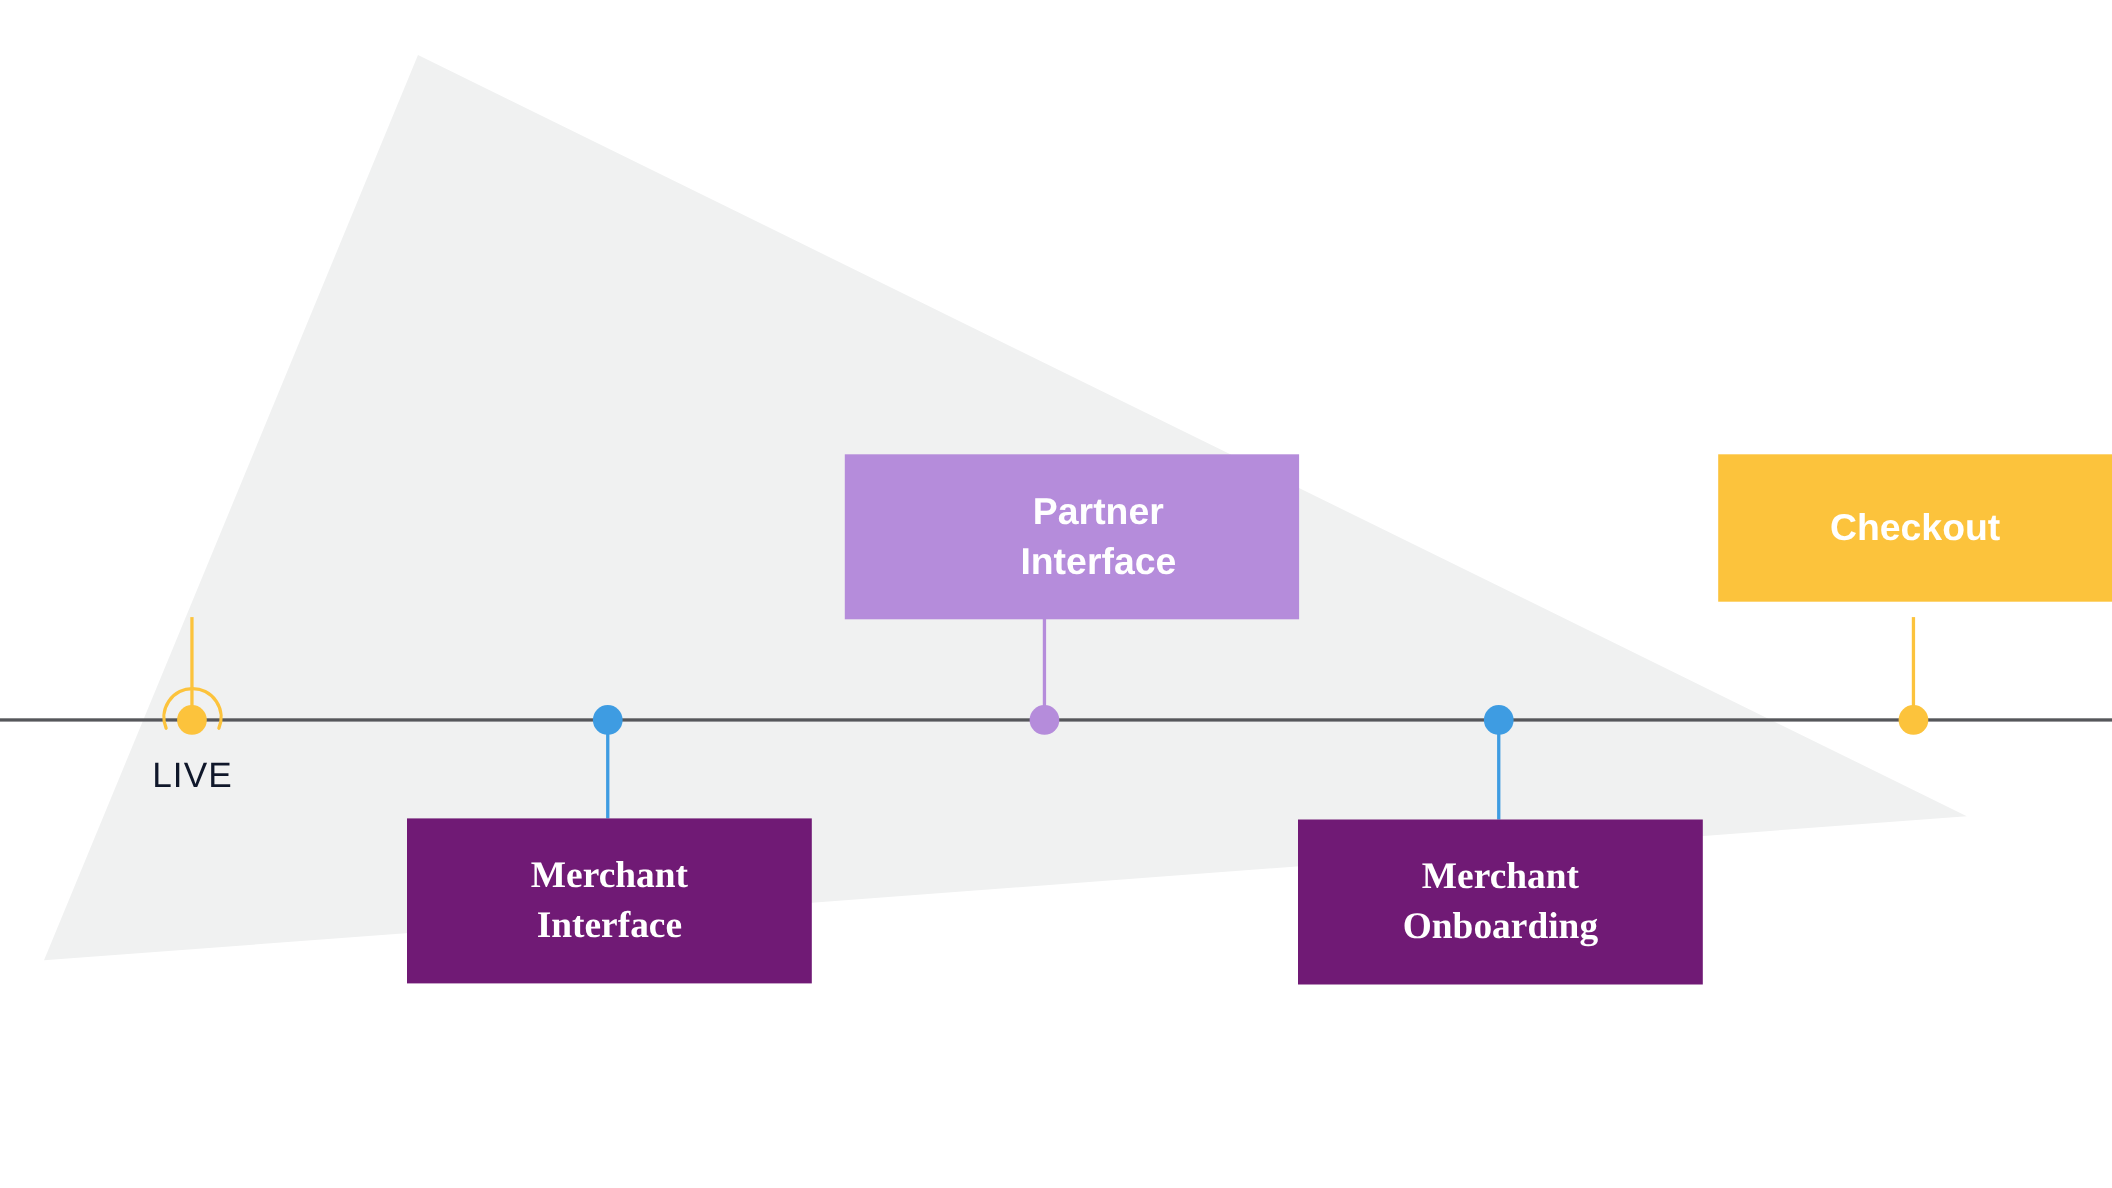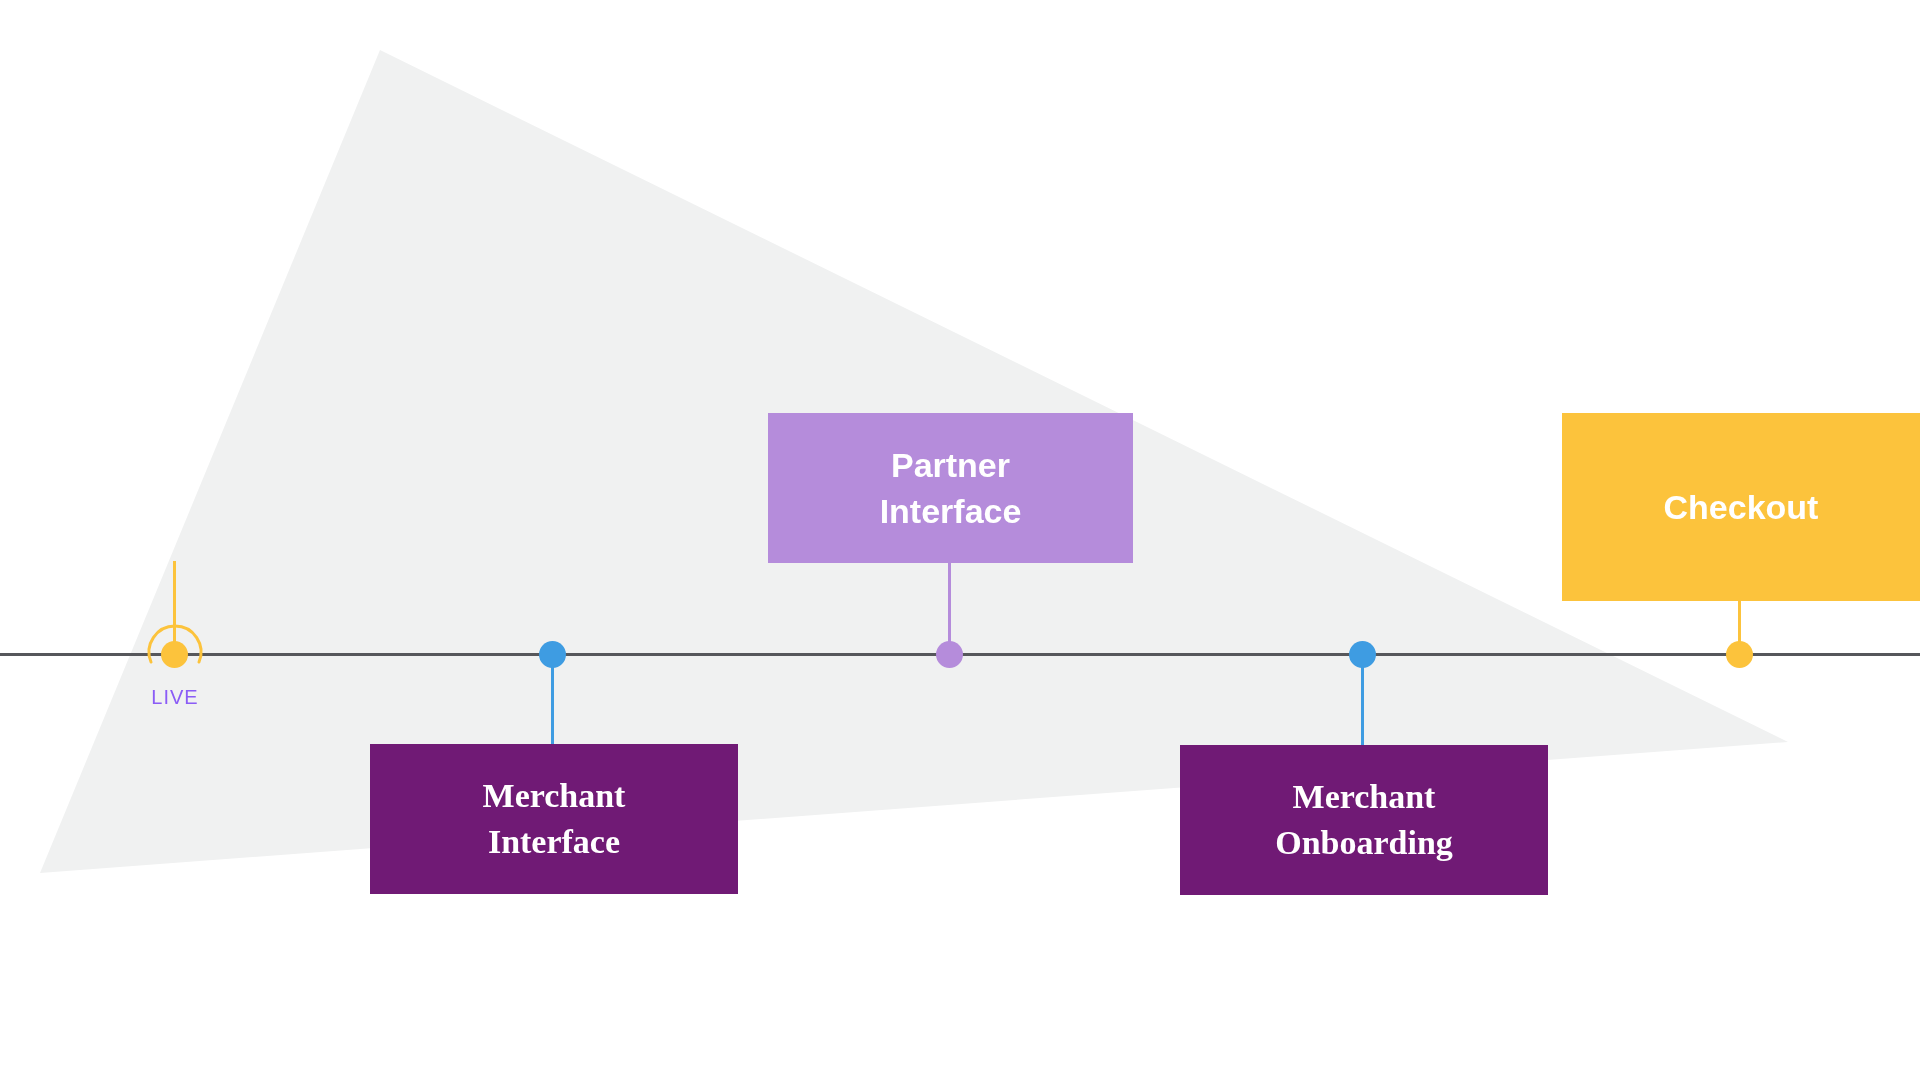--- a/index.html
+++ b/index.html
@@ -72,49 +72,49 @@
     left: 143px;
     top: 624px;
     z-index: 3;
   }
   .live-label {
     position: absolute;
     left: 95px;
     top: 686px;
     width: 160px;
     text-align: center;
-    font-size: 20px;
+    font-size: 32px;
     font-weight: 400;
-    color: #8b5cf6;
+    color: #0f172a;
     letter-spacing: 1px;
     z-index: 3;
   }
 
   
   .box-account   { left: 0;     top: 413px; width: 359px; height: 150px; }
   .conn-account  { left: 173px; top: 561px; height: 95px; }
   .dot-account   { left: 161px; top: 641px; }
 
   
   .box-merchant-interface  { left: 370px;  top: 744px; width: 368px; height: 150px; }
   .conn-merchant-interface { left: 551px;  top: 654px; height: 90px; }
   .dot-merchant-interface  { left: 539px;  top: 641px; }
 
   
-  .box-partner   { left: 768px;  top: 413px; width: 365px; height: 150px; }
+  .box-partner   { left: 768px;  top: 413px; width: 365px; height: 150px; padding-left: 48px; }
   .conn-partner  { left: 948px;  top: 561px; height: 95px; }
   .dot-partner   { left: 936px;  top: 641px; }
 
   
   .box-merchant-onboarding  { left: 1180px; top: 745px; width: 368px; height: 150px; }
   .conn-merchant-onboarding { left: 1361px; top: 654px; height: 91px; }
   .dot-merchant-onboarding  { left: 1349px; top: 641px; }
 
   
-  .box-checkout  { left: 1562px; top: 413px; width: 358px; height: 188px; }
+  .box-checkout  { left: 1562px; top: 413px; width: 358px; height: 134px; }
   .conn-checkout { left: 1738px; top: 561px; height: 95px; }
   .dot-checkout  { left: 1726px; top: 641px; }
 </style>
 </head>
 <body>
 
 <div class="canvas">
 
   <svg class="bg-triangle" viewBox="0 0 1920 1080" xmlns="http://www.w3.org/2000/svg">
     <polygon points="380,50 1788,742 40,873" fill="#f0f1f1"></polygon>

